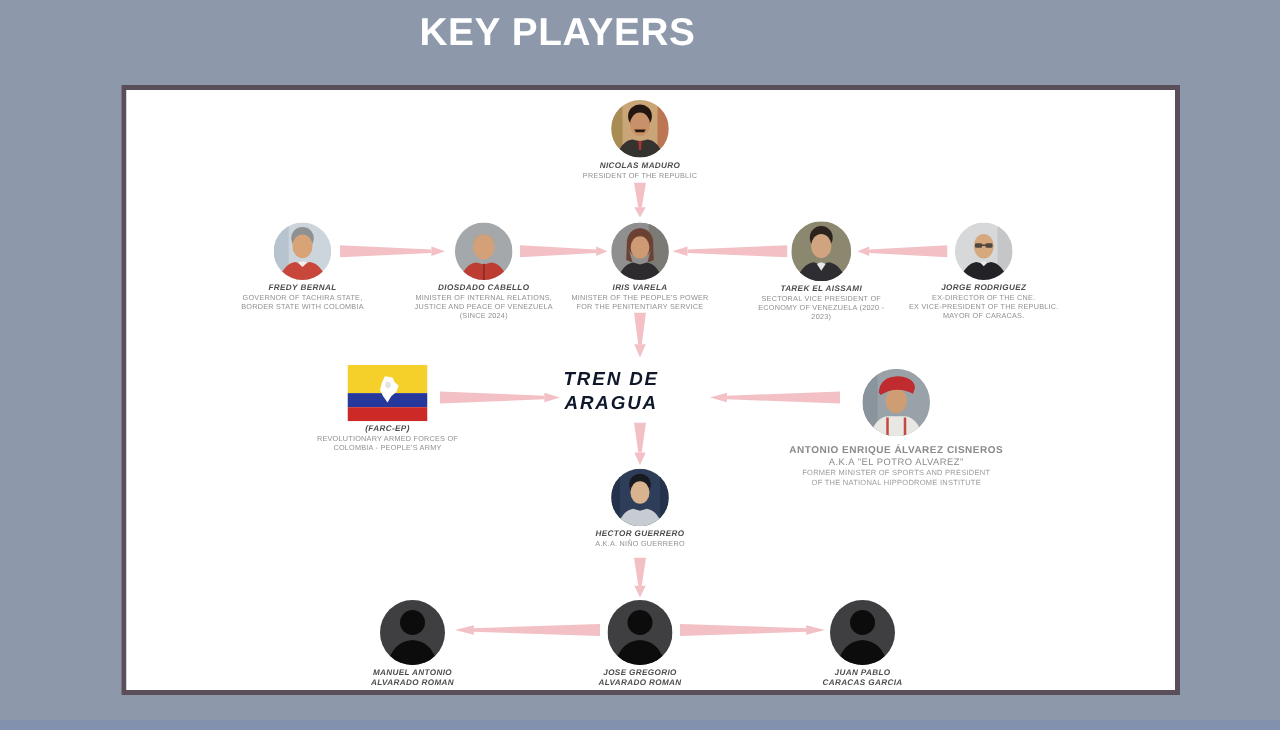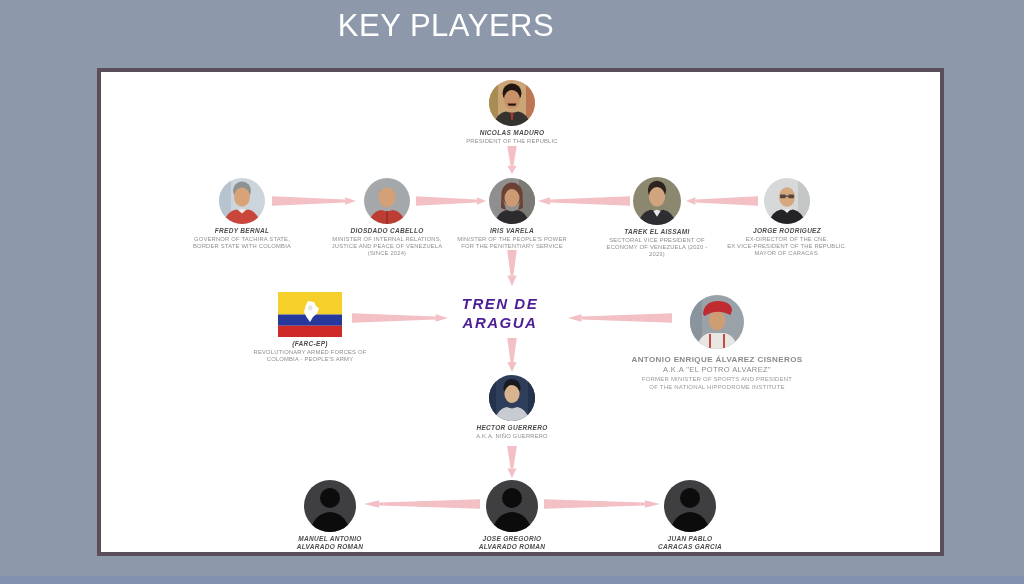--- a/index.html
+++ b/index.html
@@ -1,33 +1,33 @@
 <!DOCTYPE html>
 <html><head>
 <meta charset="utf-8">
 <style>
   html,body{margin:0;padding:0;background:#8d98aa;}
   #stage{position:relative;width:1024px;height:584px;background:#8d98aa;overflow:hidden;
          font-family:"Liberation Sans",sans-serif;}
   .bottom-strip{position:absolute;left:0;bottom:0;width:1024px;height:8px;background:#8191ae;}
   .title{position:absolute;left:0;top:8px;width:892px;text-align:center;color:#ffffff;
-         font-size:31px;font-weight:400;letter-spacing:.5px;}
+         font-size:31px;font-weight:700;letter-spacing:.5px;}
   .panel{position:absolute;left:97px;top:68px;width:839px;height:480px;background:#ffffff;
          border:4px solid #594e5a;}
   .node{position:absolute;text-align:center;}
   .avatar{display:block;margin:0 auto;}
   .nm{font-style:italic;font-weight:700;font-size:6.5px;line-height:8px;color:#4c4c4c;
       letter-spacing:.3px;white-space:pre-line;margin-top:3px;}
   .rl{font-weight:400;font-size:5.8px;line-height:7px;color:#8f8f8f;letter-spacing:.2px;
       white-space:pre-line;margin-top:1px;}
   .nm2{font-weight:700;font-size:8px;line-height:10px;color:#8a8a8a;letter-spacing:.4px;white-space:pre-line;}
   .al2{font-weight:400;font-size:7.5px;line-height:10px;color:#8a8a8a;letter-spacing:.4px;white-space:pre-line;}
   .rl2{font-weight:400;font-size:6px;line-height:7.5px;color:#9b9b9b;letter-spacing:.2px;white-space:pre-line;margin-top:1px;}
-  .tren{position:absolute;left:425px;top:294px;width:150px;text-align:center;
-        font-style:italic;font-weight:700;font-size:15px;line-height:19px;color:#4c1d95;
+  .tren{position:absolute;left:414px;top:294px;width:150px;text-align:center;
+        font-style:italic;font-weight:700;font-size:15px;line-height:19px;color:#0f172a;
         letter-spacing:1.5px;white-space:pre-line;}
   .arrow{position:absolute;}
   .arrow svg{display:block;width:100%;height:100%;}
   .afill{fill:#f2c0c5;}
 </style>
 </head>
 <body>
 
 <div id="stage">
   <div class="title">KEY PLAYERS</div>

